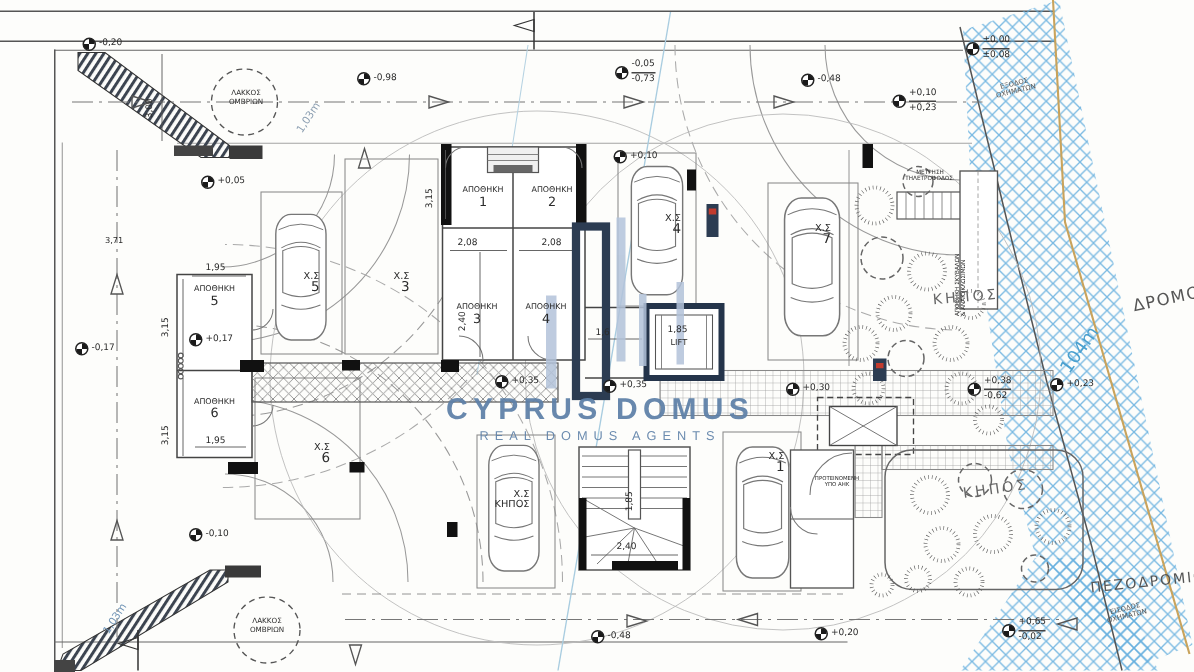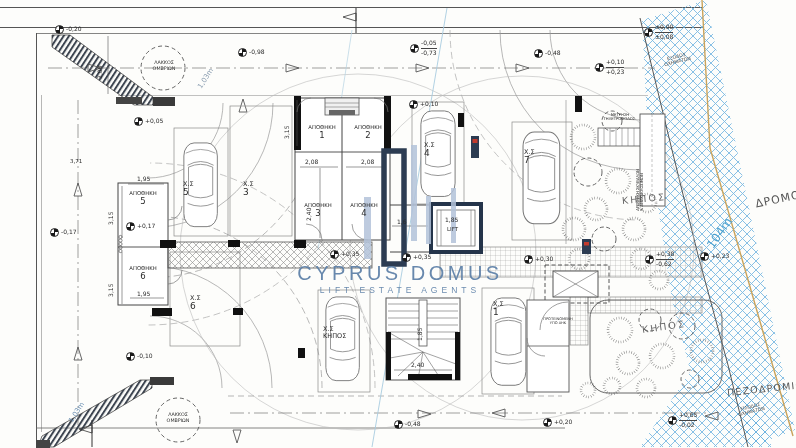--- a/index.html
+++ b/index.html
@@ -8,24 +8,24 @@
   svg.lw{position:absolute;left:0;top:0;z-index:1;}
   .lb{position:absolute;font-size:6px;line-height:1.15;white-space:nowrap;z-index:4;}
   .wrap{white-space:normal;text-align:center;}
   .vlb{transform:rotate(-90deg);transform-origin:left bottom;}
   .mk{position:absolute;display:flex;align-items:center;gap:2px;z-index:4;font-size:6px;line-height:1.1;}
   .bm{width:7px;height:7px;border-radius:50%;border:1px solid #222;flex:0 0 auto;
       background:conic-gradient(#1a1a1a 0 90deg,#fff 90deg 180deg,#1a1a1a 180deg 270deg,#fff 270deg 360deg);}
   .over{border-bottom:1px solid #444;padding-bottom:1px;margin-bottom:1px;display:block;}
   .room{position:absolute;width:34px;text-align:center;font-size:5.3px;line-height:1.1;z-index:4;}
   .room .rn{font-size:8.5px;}
-  .pk{position:absolute;width:30px;text-align:left;font-size:6.5px;line-height:1.05;z-index:4;}
+  .pk{position:absolute;width:30px;text-align:right;font-size:6.5px;line-height:1.05;z-index:4;}
   .pk .pn{font-size:9px;}
   .wm1{position:absolute;left:280px;top:262px;width:240px;text-align:center;font-size:20px;
-       letter-spacing:3.5px;color:#5d80a8;font-family:"Liberation Sans",sans-serif;opacity:.93;z-index:3;font-weight:400;}
+       letter-spacing:3.5px;color:#5d80a8;font-family:"Liberation Sans",sans-serif;opacity:.93;z-index:3;font-weight:700;}
   .wm2{position:absolute;left:310px;top:285px;width:180px;text-align:center;font-size:8.5px;
        letter-spacing:4px;color:#5d80a8;font-family:"Liberation Sans",sans-serif;opacity:.9;z-index:3;}
 </style>
 </head>
 <body>
 
 <div class="plan">
 
 <svg class="lw" width="796" height="448" viewBox="0 0 796 448">
 <defs>
@@ -274,21 +274,21 @@
 <rect x="384" y="151" width="20" height="113" fill="none" stroke="#2c3c52" stroke-width="5.5"></rect>
 <g fill="#b3c3da" opacity="0.85">
   <rect x="364" y="197" width="7" height="62"></rect>
   <rect x="411" y="145" width="6" height="96"></rect>
   <rect x="426" y="196" width="5" height="48"></rect>
   <rect x="451" y="188" width="5" height="55"></rect>
 </g>
 </svg>
 
 <div class="wm1">CYPRUS DOMUS</div>
-<div class="wm2">LIFT ESTATE AGENTS</div>
+<div class="wm2">REAL DOMUS AGENTS</div>
 
 <div class="mk" style="left:55px;top:25px">
       <span class="bm"></span>
       <span>-0,20</span>
     </div>
 <div class="mk" style="left:134px;top:117px">
       <span class="bm"></span>
       <span>+0,05</span>
     </div>
 <div class="mk" style="left:238px;top:48px">

